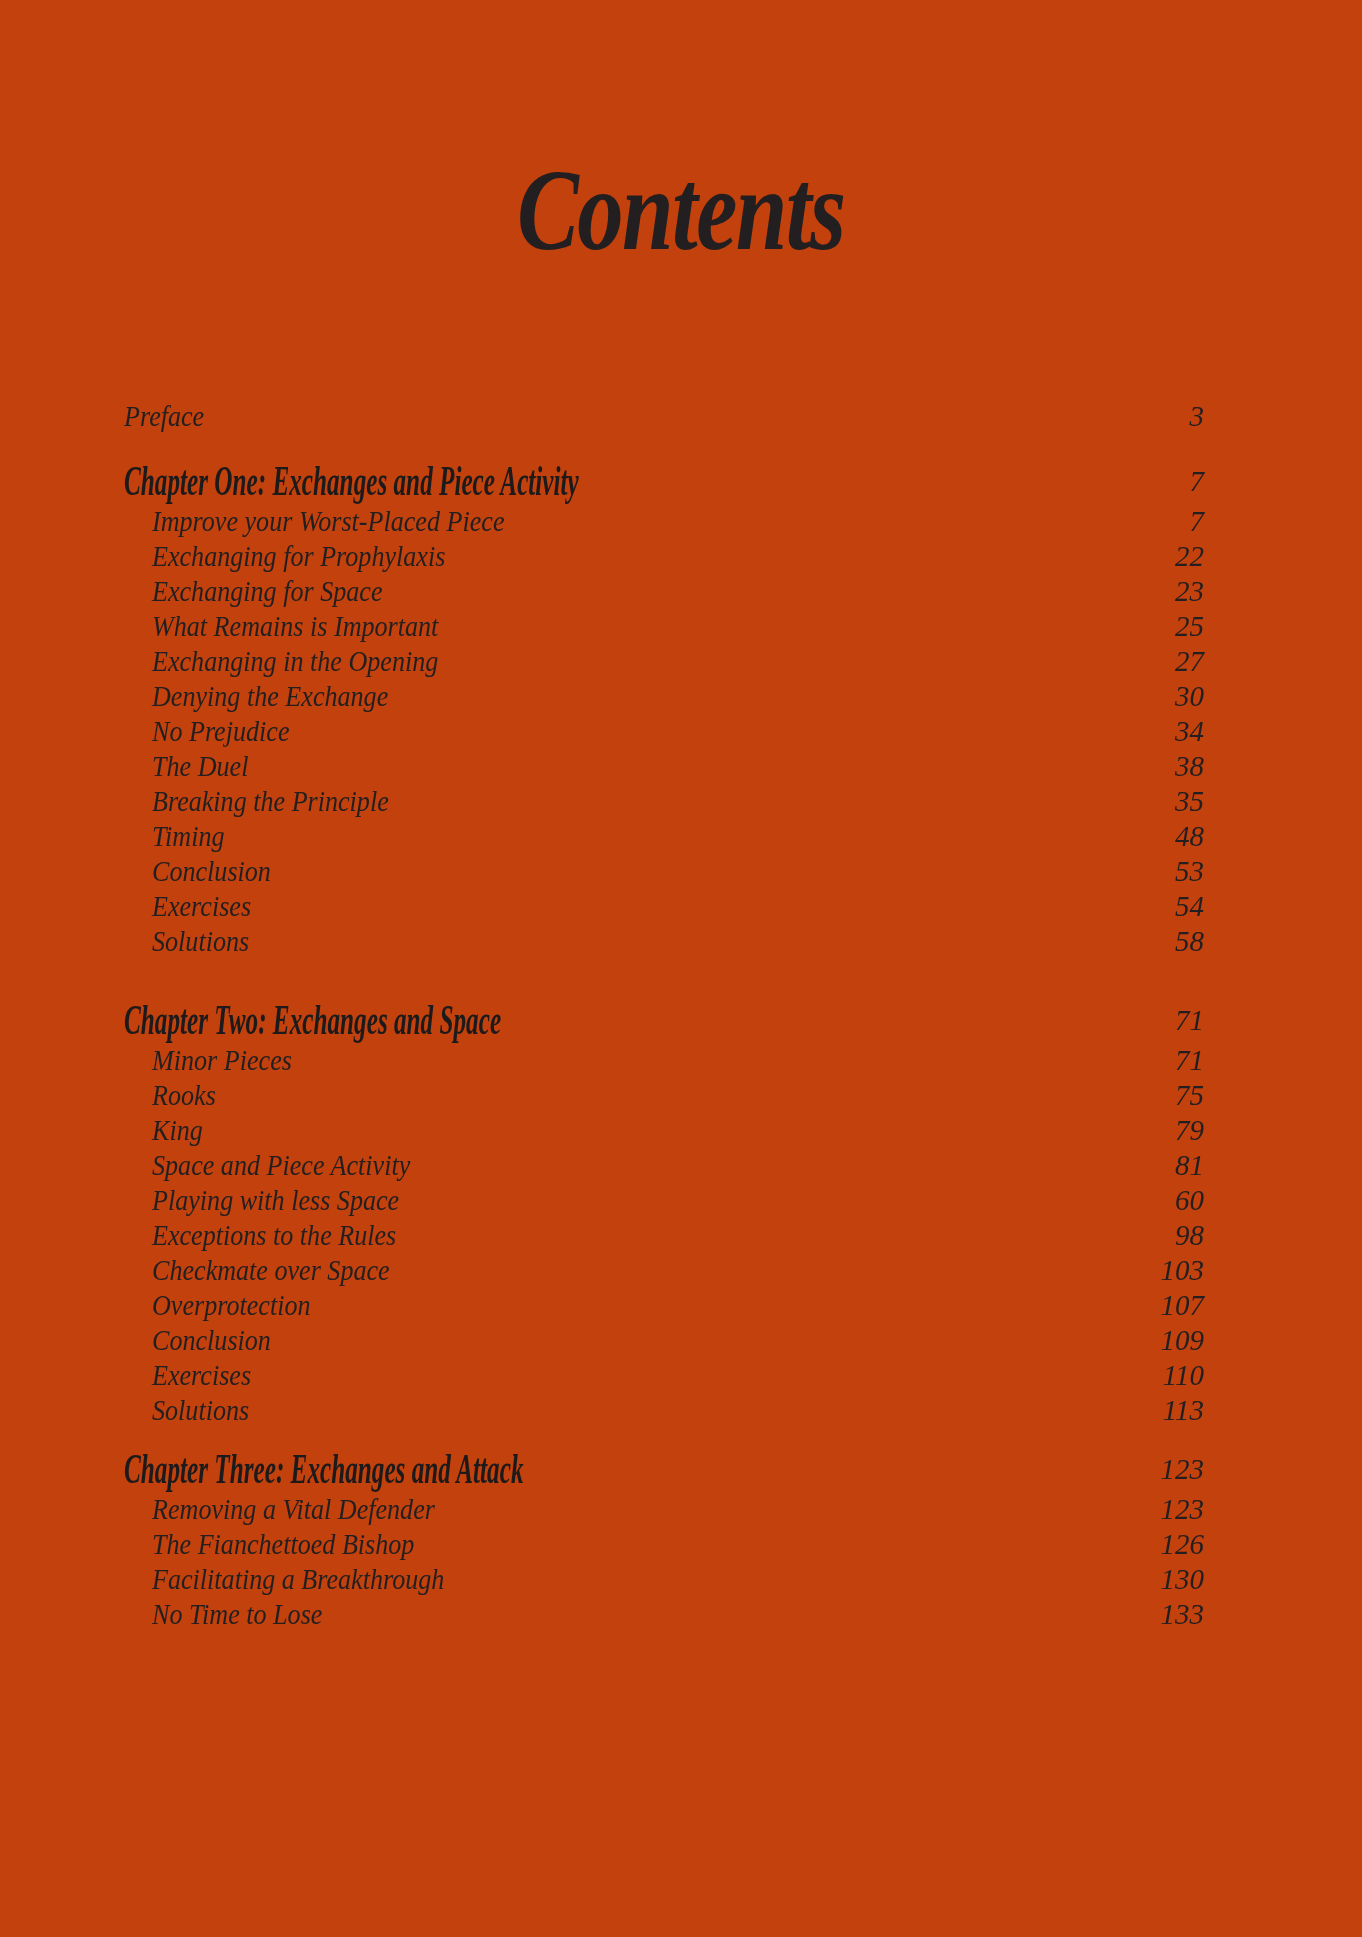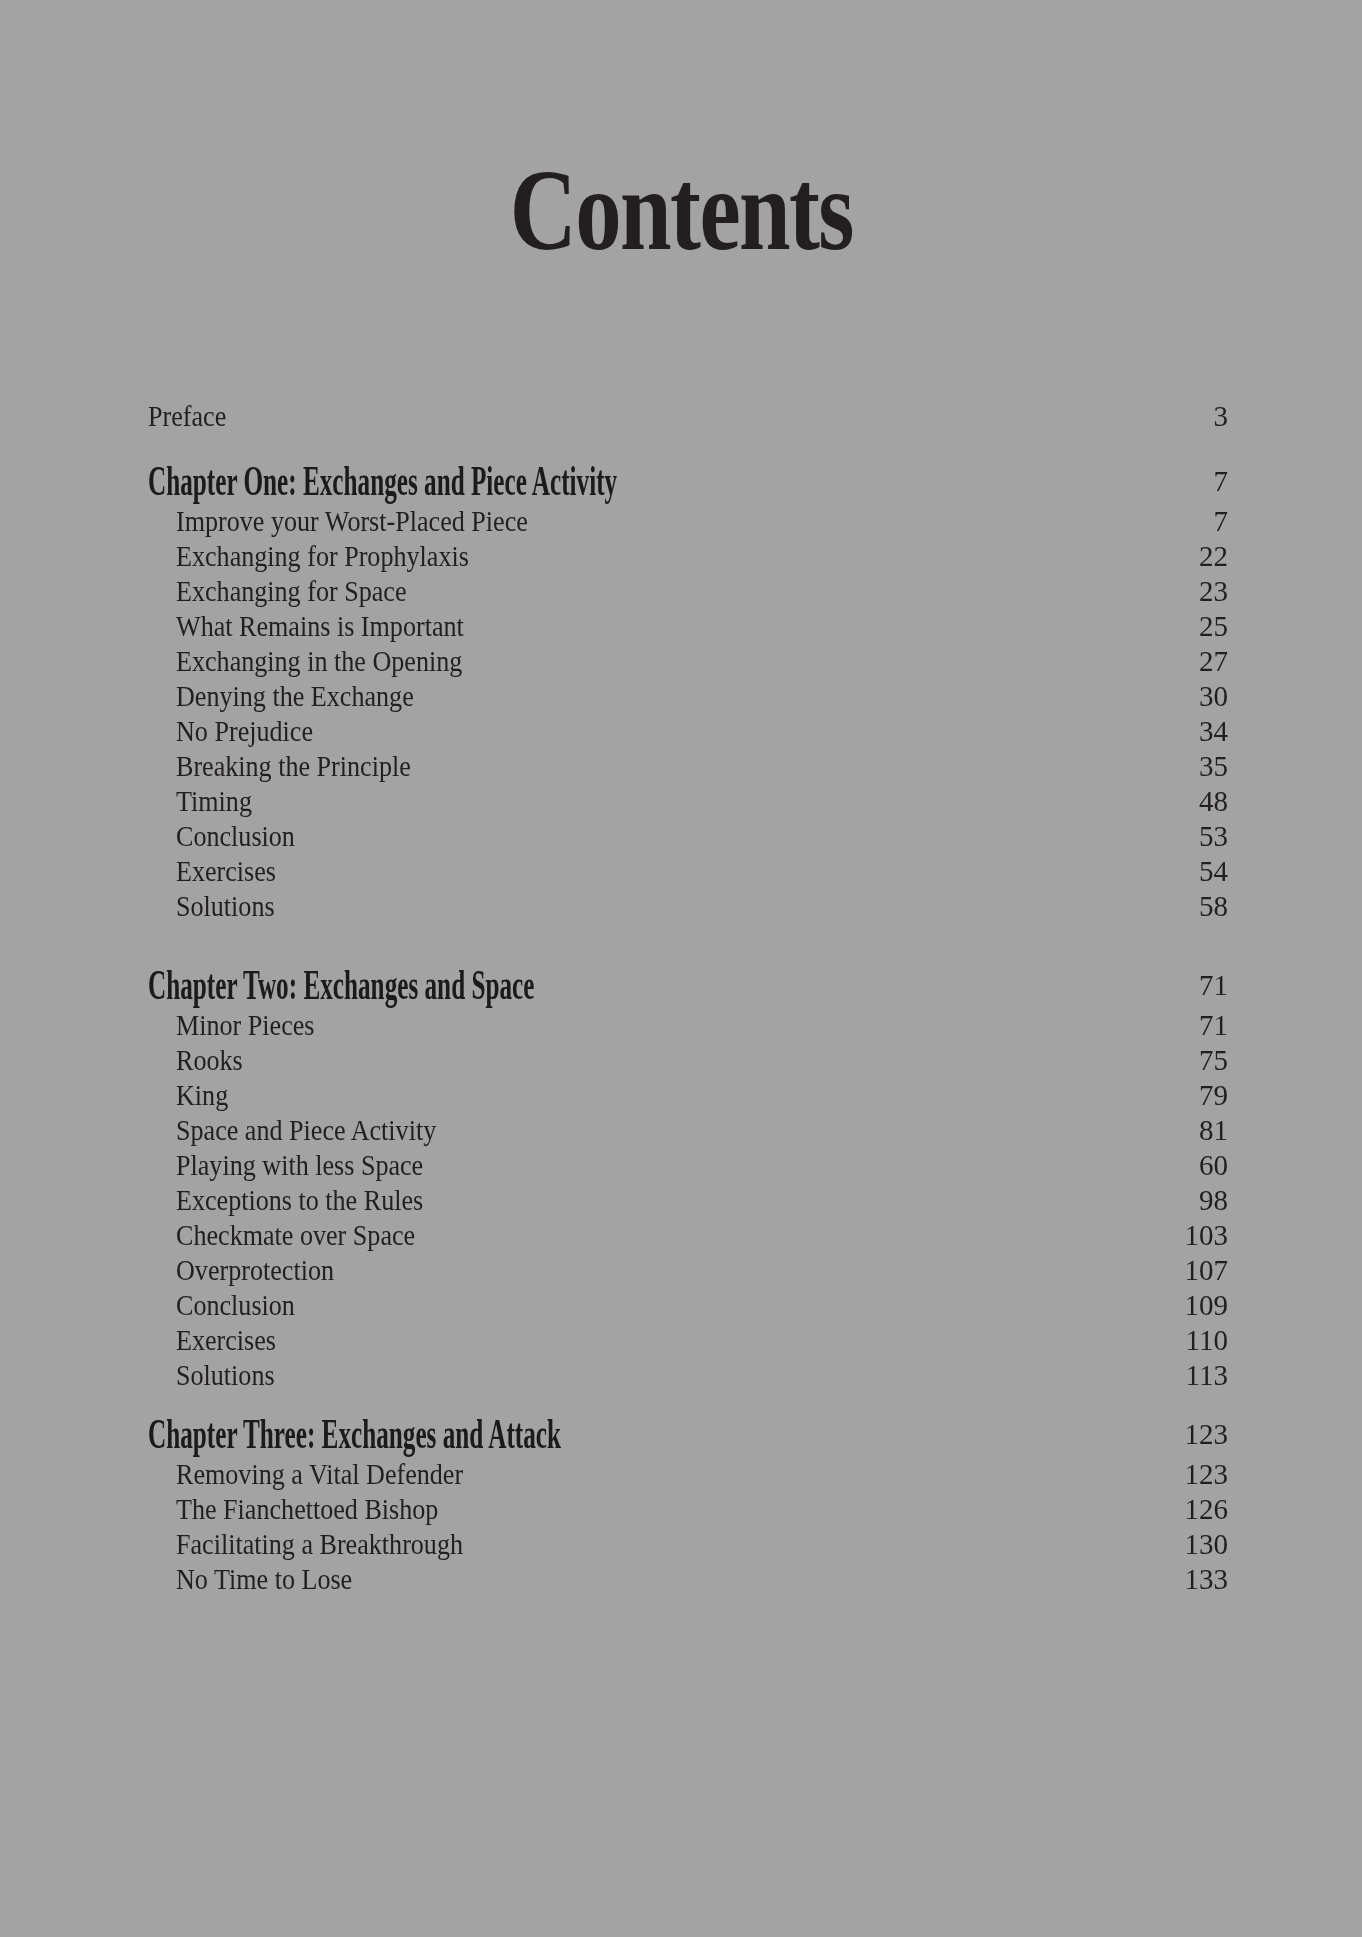--- a/index.html
+++ b/index.html
@@ -4,24 +4,25 @@
 <style>
   html, body {
     margin: 0;
     padding: 0;
     background: #ffffff;
   }
   .page {
     position: relative;
     width: 1362px;
     height: 1937px;
-    background: #a3a3a3;
+    background: #c2410c;
     overflow: hidden;
     font-family: "Liberation Serif", serif;
     color: #231f20;
+    font-style: italic;
   }
   .title {
     position: absolute;
     top: 152px;
     left: 0;
     width: 100%;
     margin: 0;
     text-align: center;
     font-size: 116px;
     font-weight: bold;
@@ -29,21 +30,21 @@
     white-space: nowrap;
   }
   .title .condense {
     display: inline-block;
     transform: scaleX(0.80);
     transform-origin: 50% 50%;
     letter-spacing: -2px;
   }
   .toc {
     position: absolute;
-    left: 148px;
+    left: 124px;
     top: 398px;
     width: 1080px;
   }
   .row {
     display: flex;
     justify-content: space-between;
     align-items: baseline;
     height: 35px;
     font-size: 30px;
     line-height: 35px;
@@ -140,20 +141,24 @@
   <div class="row">
     <span class="label">Denying the Exchange</span>
     <span class="pagenum">30</span>
   </div>
 
   <div class="row">
     <span class="label">No Prejudice</span>
     <span class="pagenum">34</span>
   </div>
 
+  <div class="row">
+    <span class="label">The Duel</span>
+    <span class="pagenum">38</span>
+  </div>
 
   <div class="row">
     <span class="label">Breaking the Principle</span>
     <span class="pagenum">35</span>
   </div>
 
   <div class="row">
     <span class="label">Timing</span>
     <span class="pagenum">48</span>
   </div>

